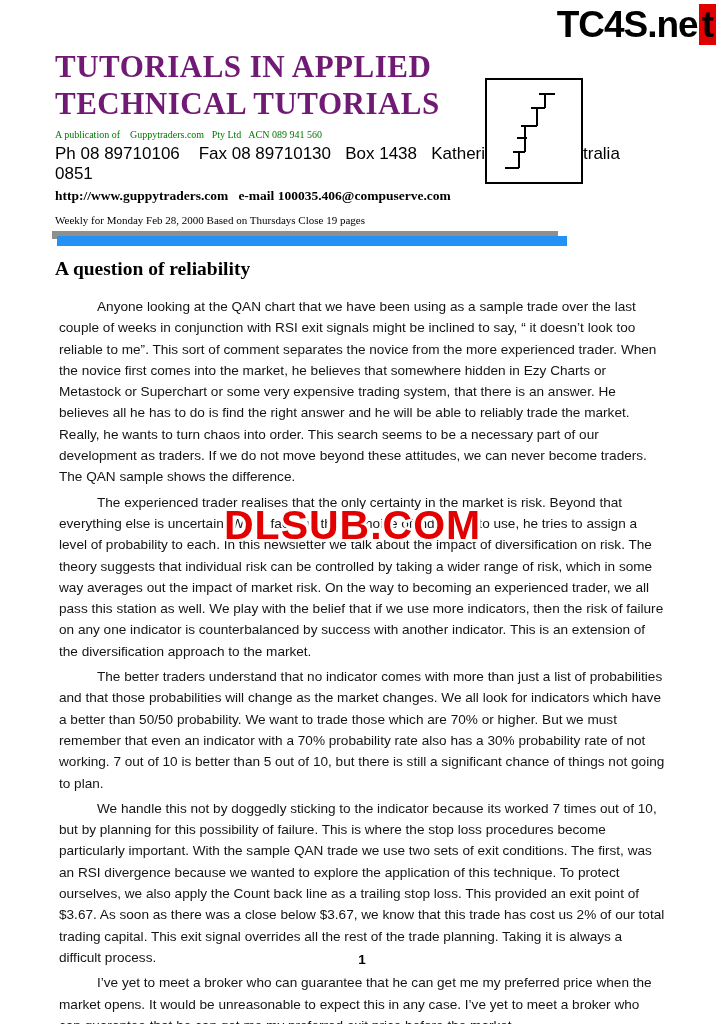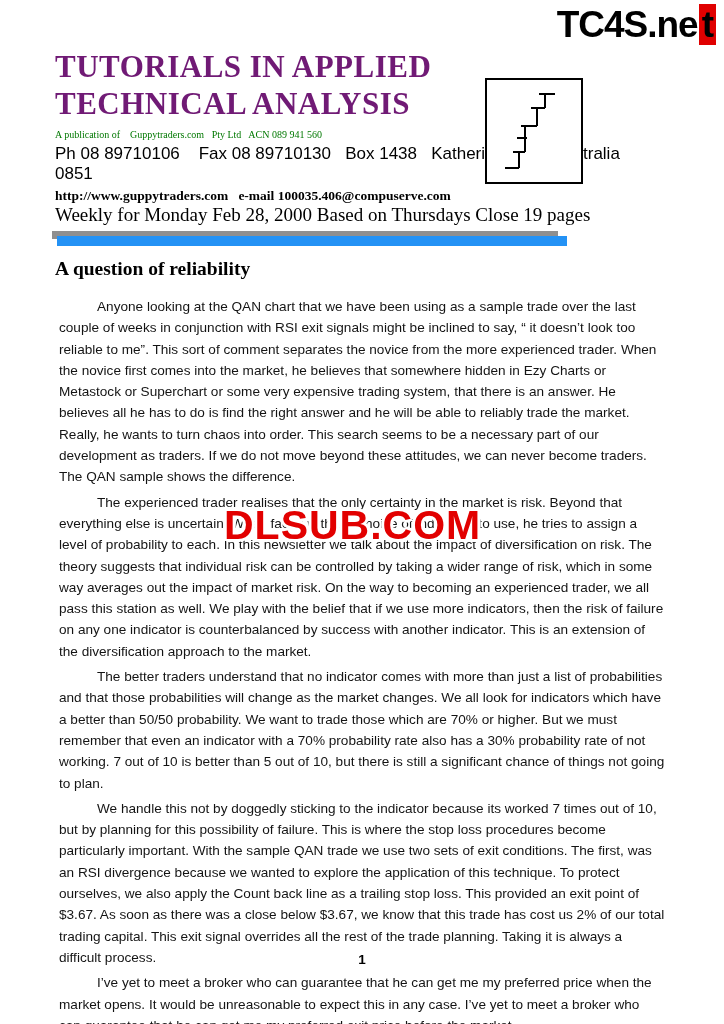--- a/index.html
+++ b/index.html
@@ -41,22 +41,23 @@
     margin-top:4px;
     font-family:Liberation Sans, sans-serif;
     font-size:17px;color:#000;white-space:pre-wrap;
   }
   .web-line{
     margin-top:4px;
     font-family:"Liberation Serif",serif;
     font-weight:bold;font-size:13.5px;color:#000;white-space:pre-wrap;
   }
   .issue-line{
+    margin-top:10px;
     font-family:"Liberation Serif",serif;
-    font-size:19px;color:#000;white-space:pre-wrap;
+    font-size:11px;color:#000;white-space:pre-wrap;
   }
   .contrib-line{
     margin-top:5px;
     font-family:"Liberation Serif",serif;
     font-size:13.5px;color:#000;white-space:pre-wrap;
   }
 
   
   .chart-logo-box{
     position:absolute;left:485px;top:78px;
@@ -120,21 +121,21 @@
 
 <div class="page">
 
   <div class="site-badge">
     <span>TC4S.ne</span><span class="accent">t</span>
   </div>
 
   <div class="masthead">
     <div class="main-title">
       <div>TUTORIALS IN APPLIED</div>
-      <div>TECHNICAL ANALYSIS</div>
+      <div>TECHNICAL TUTORIALS</div>
     </div>
     <div class="pub-line">A publication of    Guppytraders.com   Pty Ltd   ACN 089 941 560</div>
     <div class="contact-line">Ph 08 89710106    Fax 08 89710130   Box 1438   Katherine   NT   Australia   0851</div>
     <div class="web-line">http://www.guppytraders.com   e-mail 100035.406@compuserve.com</div>
     <div class="issue-line">Weekly for Monday Feb 28, 2000 Based on Thursdays Close 19 pages</div>
     <div class="contrib-line">With contributions from J Poulus</div>
   </div>
 
   <div class="chart-logo-box">
     <svg width="94" height="102" viewBox="0 0 94 102">

